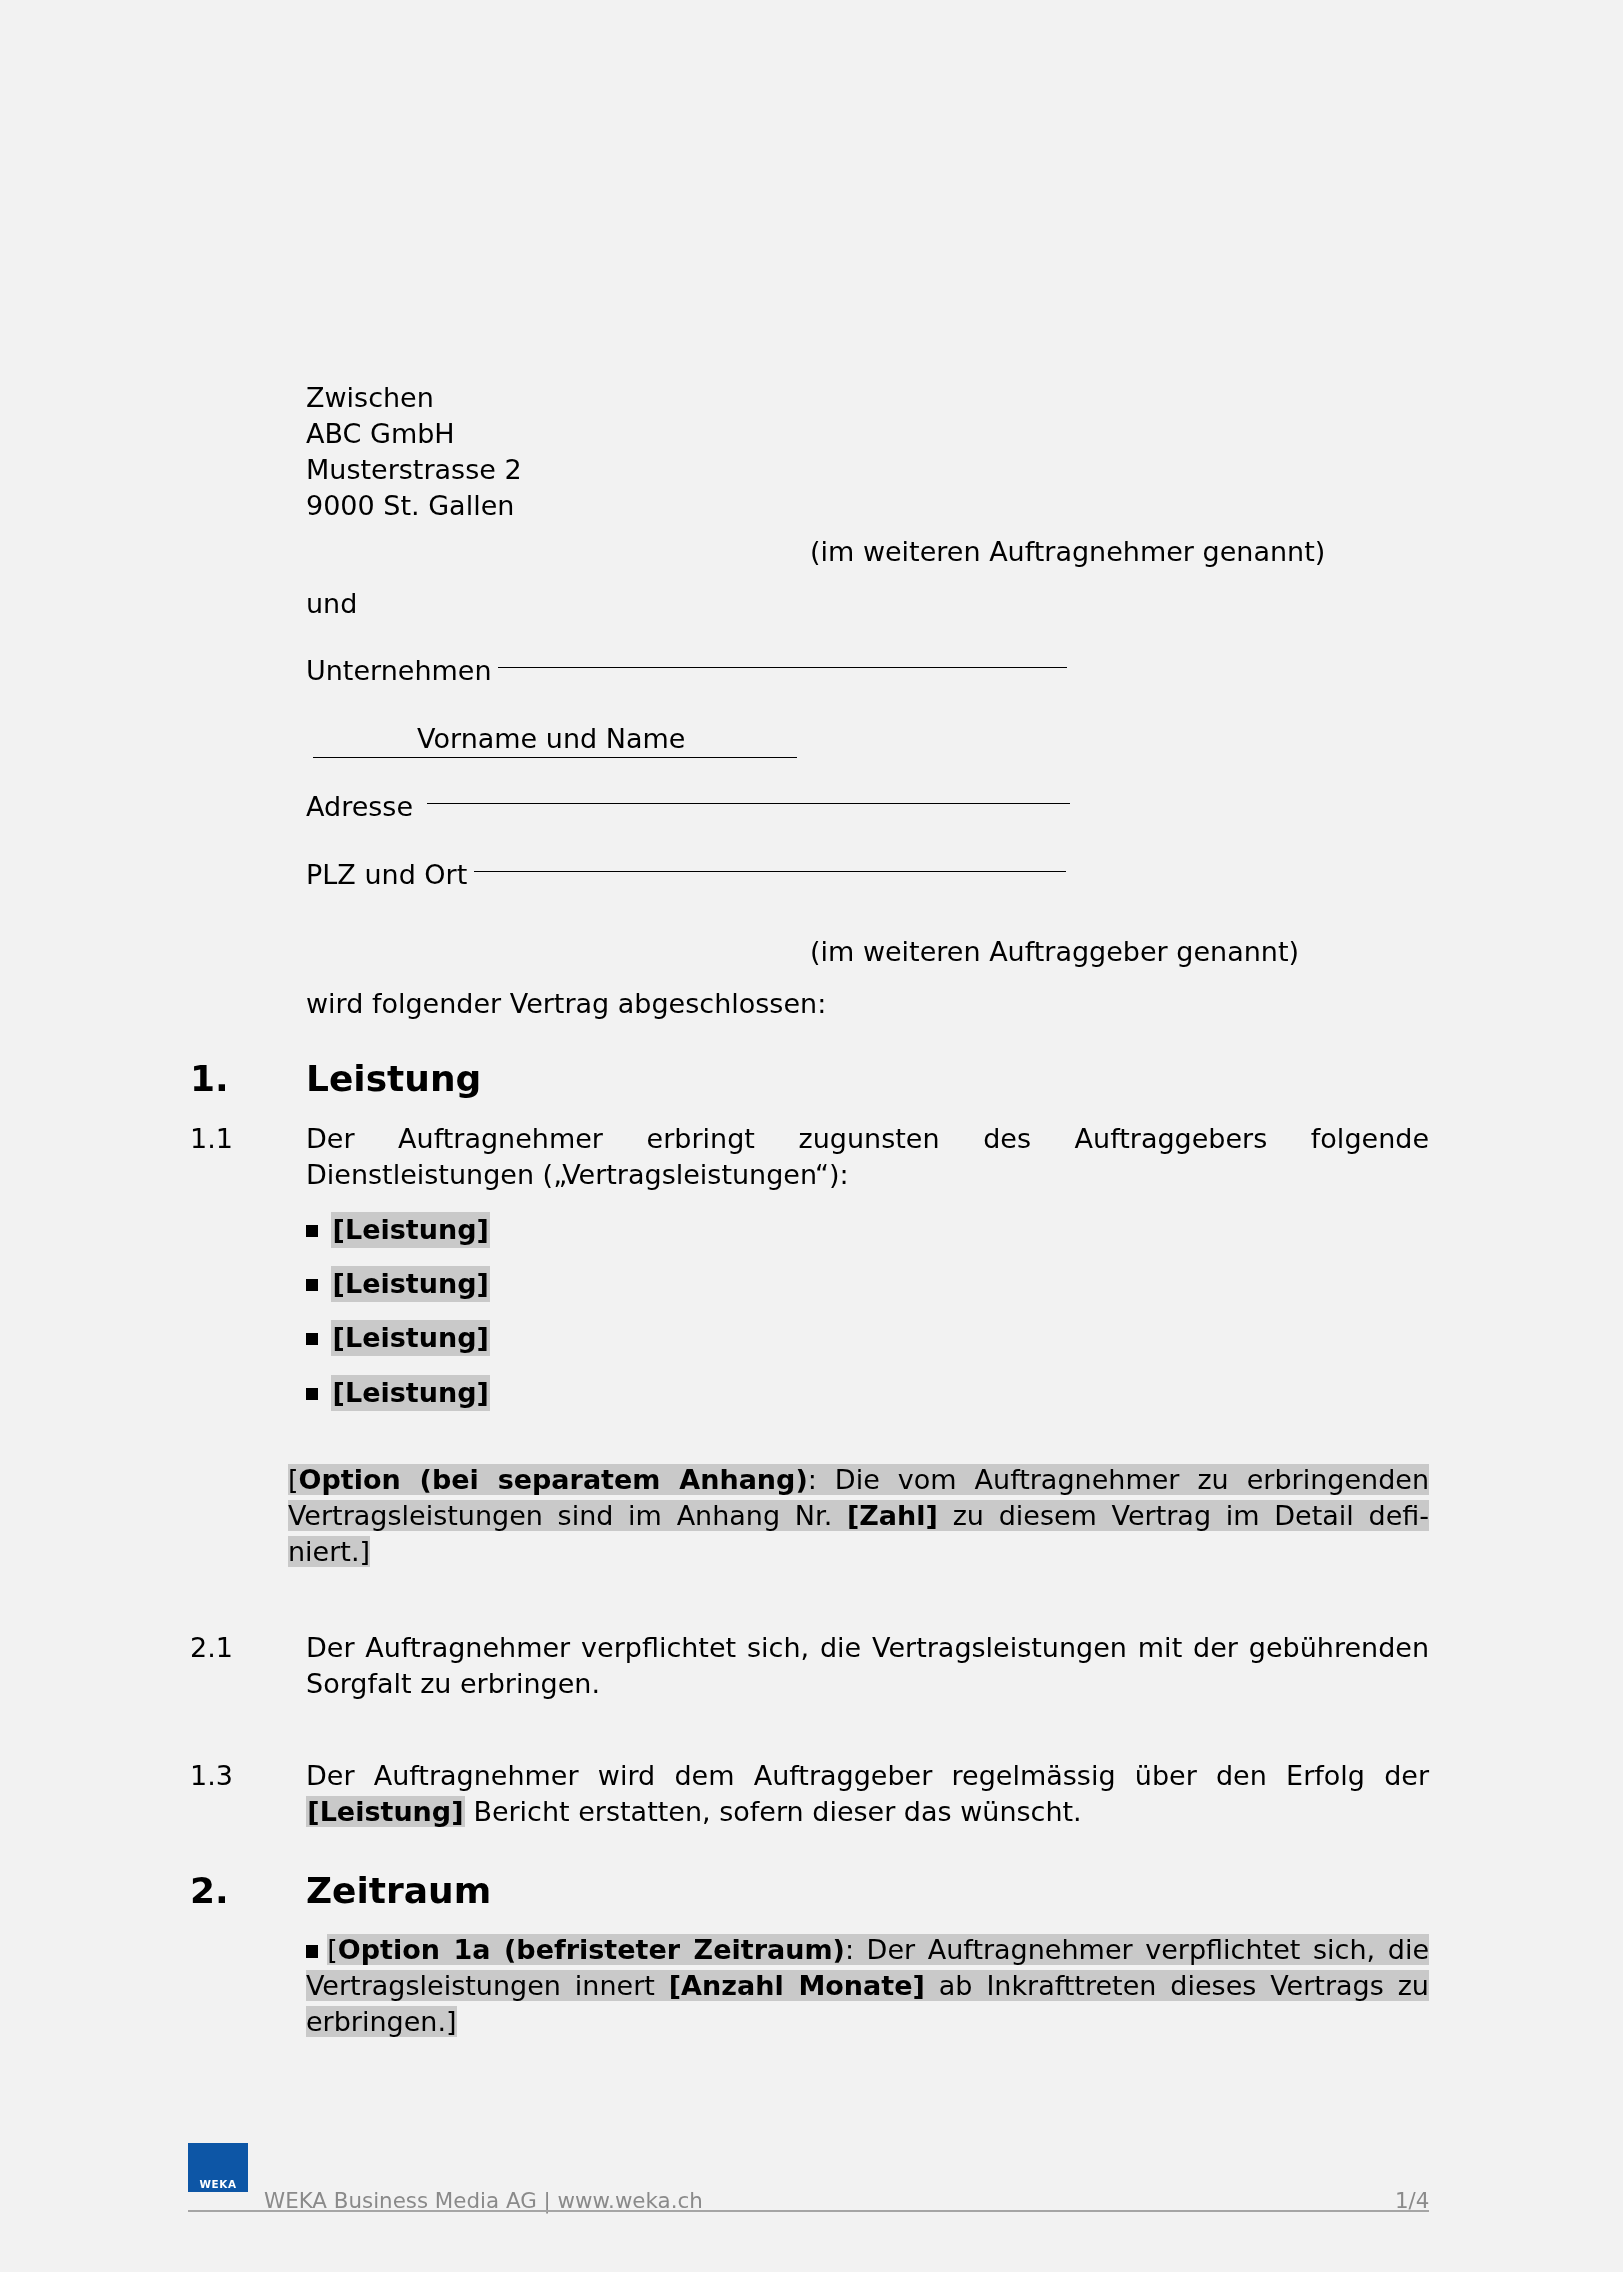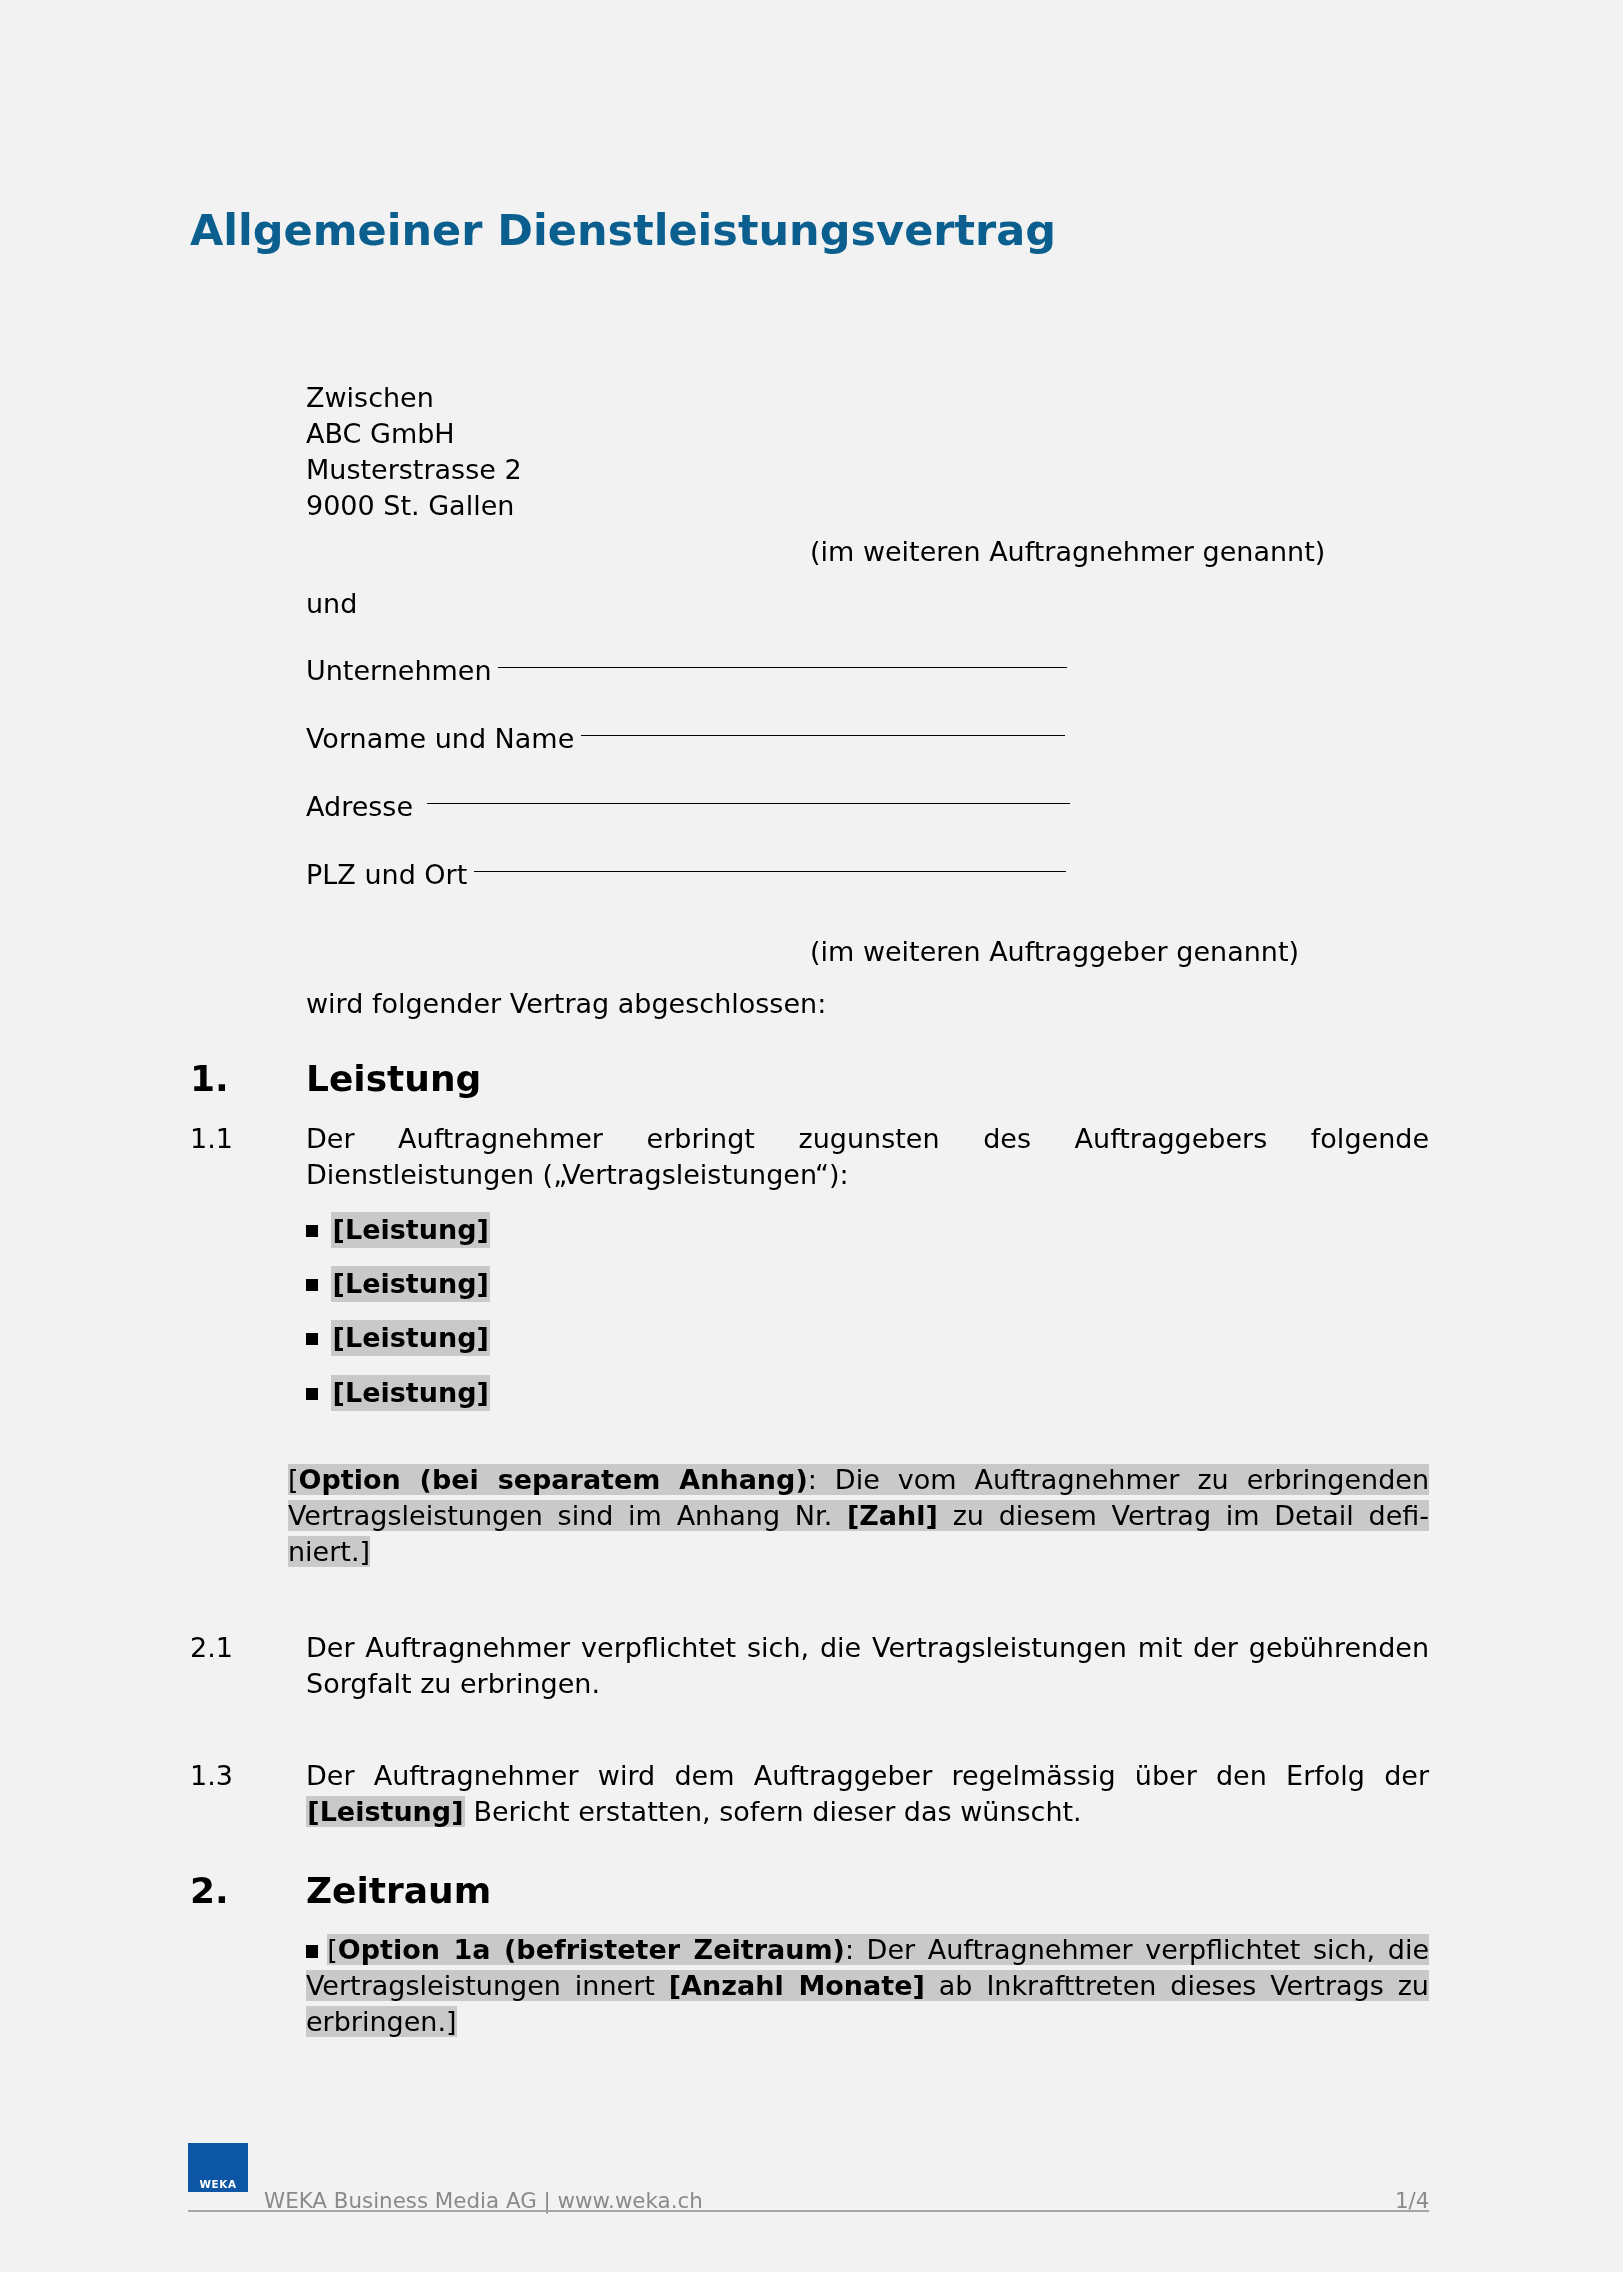--- a/index.html
+++ b/index.html
@@ -24,39 +24,38 @@
   .footer-text { left:264px; top:2188px; font-size:21.4px; color:#8a8a8a; }
   .footer-page { left:1395px; top:2188px; font-size:21.4px; color:#8a8a8a; }
   .footer-rule { left:188px; top:2210px; width:1241px; height:1.9px; background:#a5a5a5; }
   .logo { left:188px; top:2143px; width:60px; height:49px; background:#0d56a6; color:#fff;
           font-size:10.4px; font-weight:bold; letter-spacing:0.6px; display:flex; align-items:flex-end; justify-content:center; padding-bottom:1.9px; box-sizing:border-box; }
 </style>
 </head>
 <body>
 
 <div class="abs title">
-  <div>Allgemeiner Dienstleistungsvertrag</div>
 </div>
 
 <div class="abs body addr">
   <div>Zwischen</div>
   <div>ABC GmbH</div>
   <div>Musterstrasse 2</div>
   <div>9000 St. Gallen</div>
 </div>
 
 <div class="abs body right-note" style="top:534px;">(im weiteren Auftragnehmer genannt)</div>
 
 <div class="abs body" style="left:306px; top:586px;">und</div>
 
 <div class="abs body field" style="top:653px;">
   <span>Unternehmen</span>
   <span class="line" style="width:569px;"></span>
 </div>
-<div class="abs body field" style="top:721px;">
+<div class="abs body field" style="top:721px;flex-direction:column;">
   <span>Vorname und Name</span>
   <span class="line" style="width:484px;"></span>
 </div>
 <div class="abs body field" style="top:789px;">
   <span>Adresse</span>
   <span class="line" style="width:643px; margin-left:14.3px;"></span>
 </div>
 <div class="abs body field" style="top:857px;">
   <span>PLZ und Ort</span>
   <span class="line" style="width:592px;"></span>

